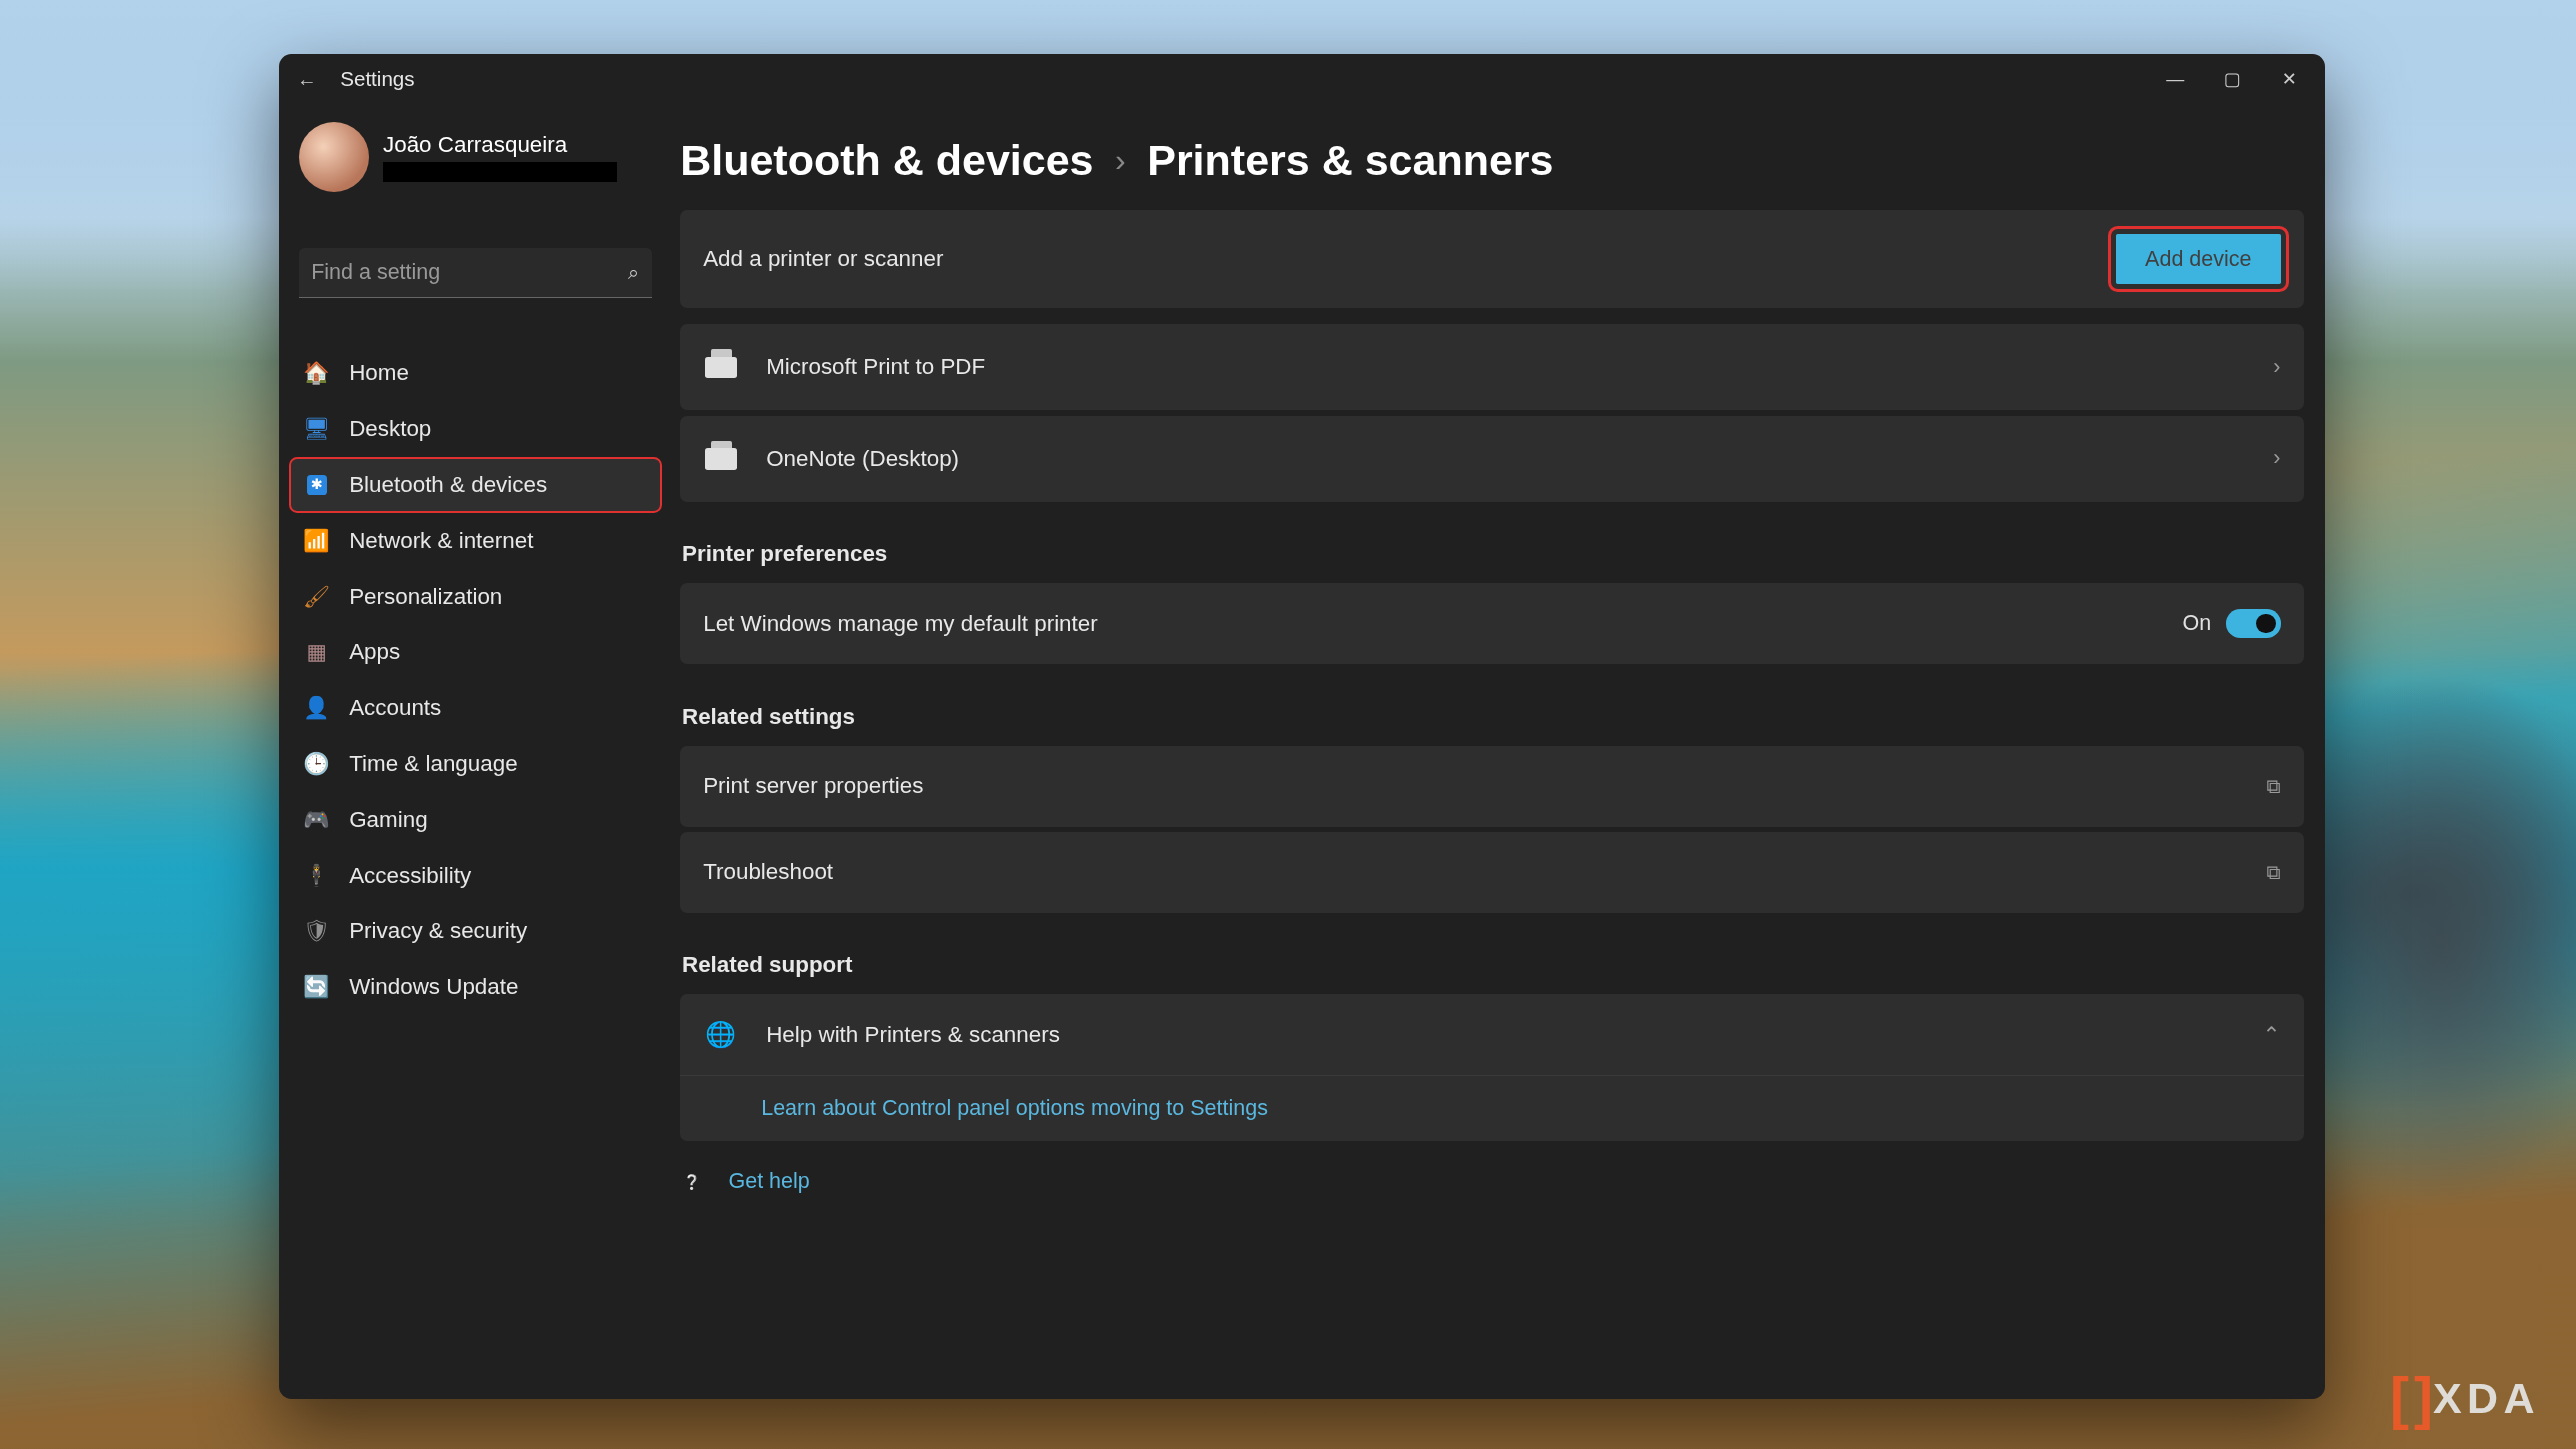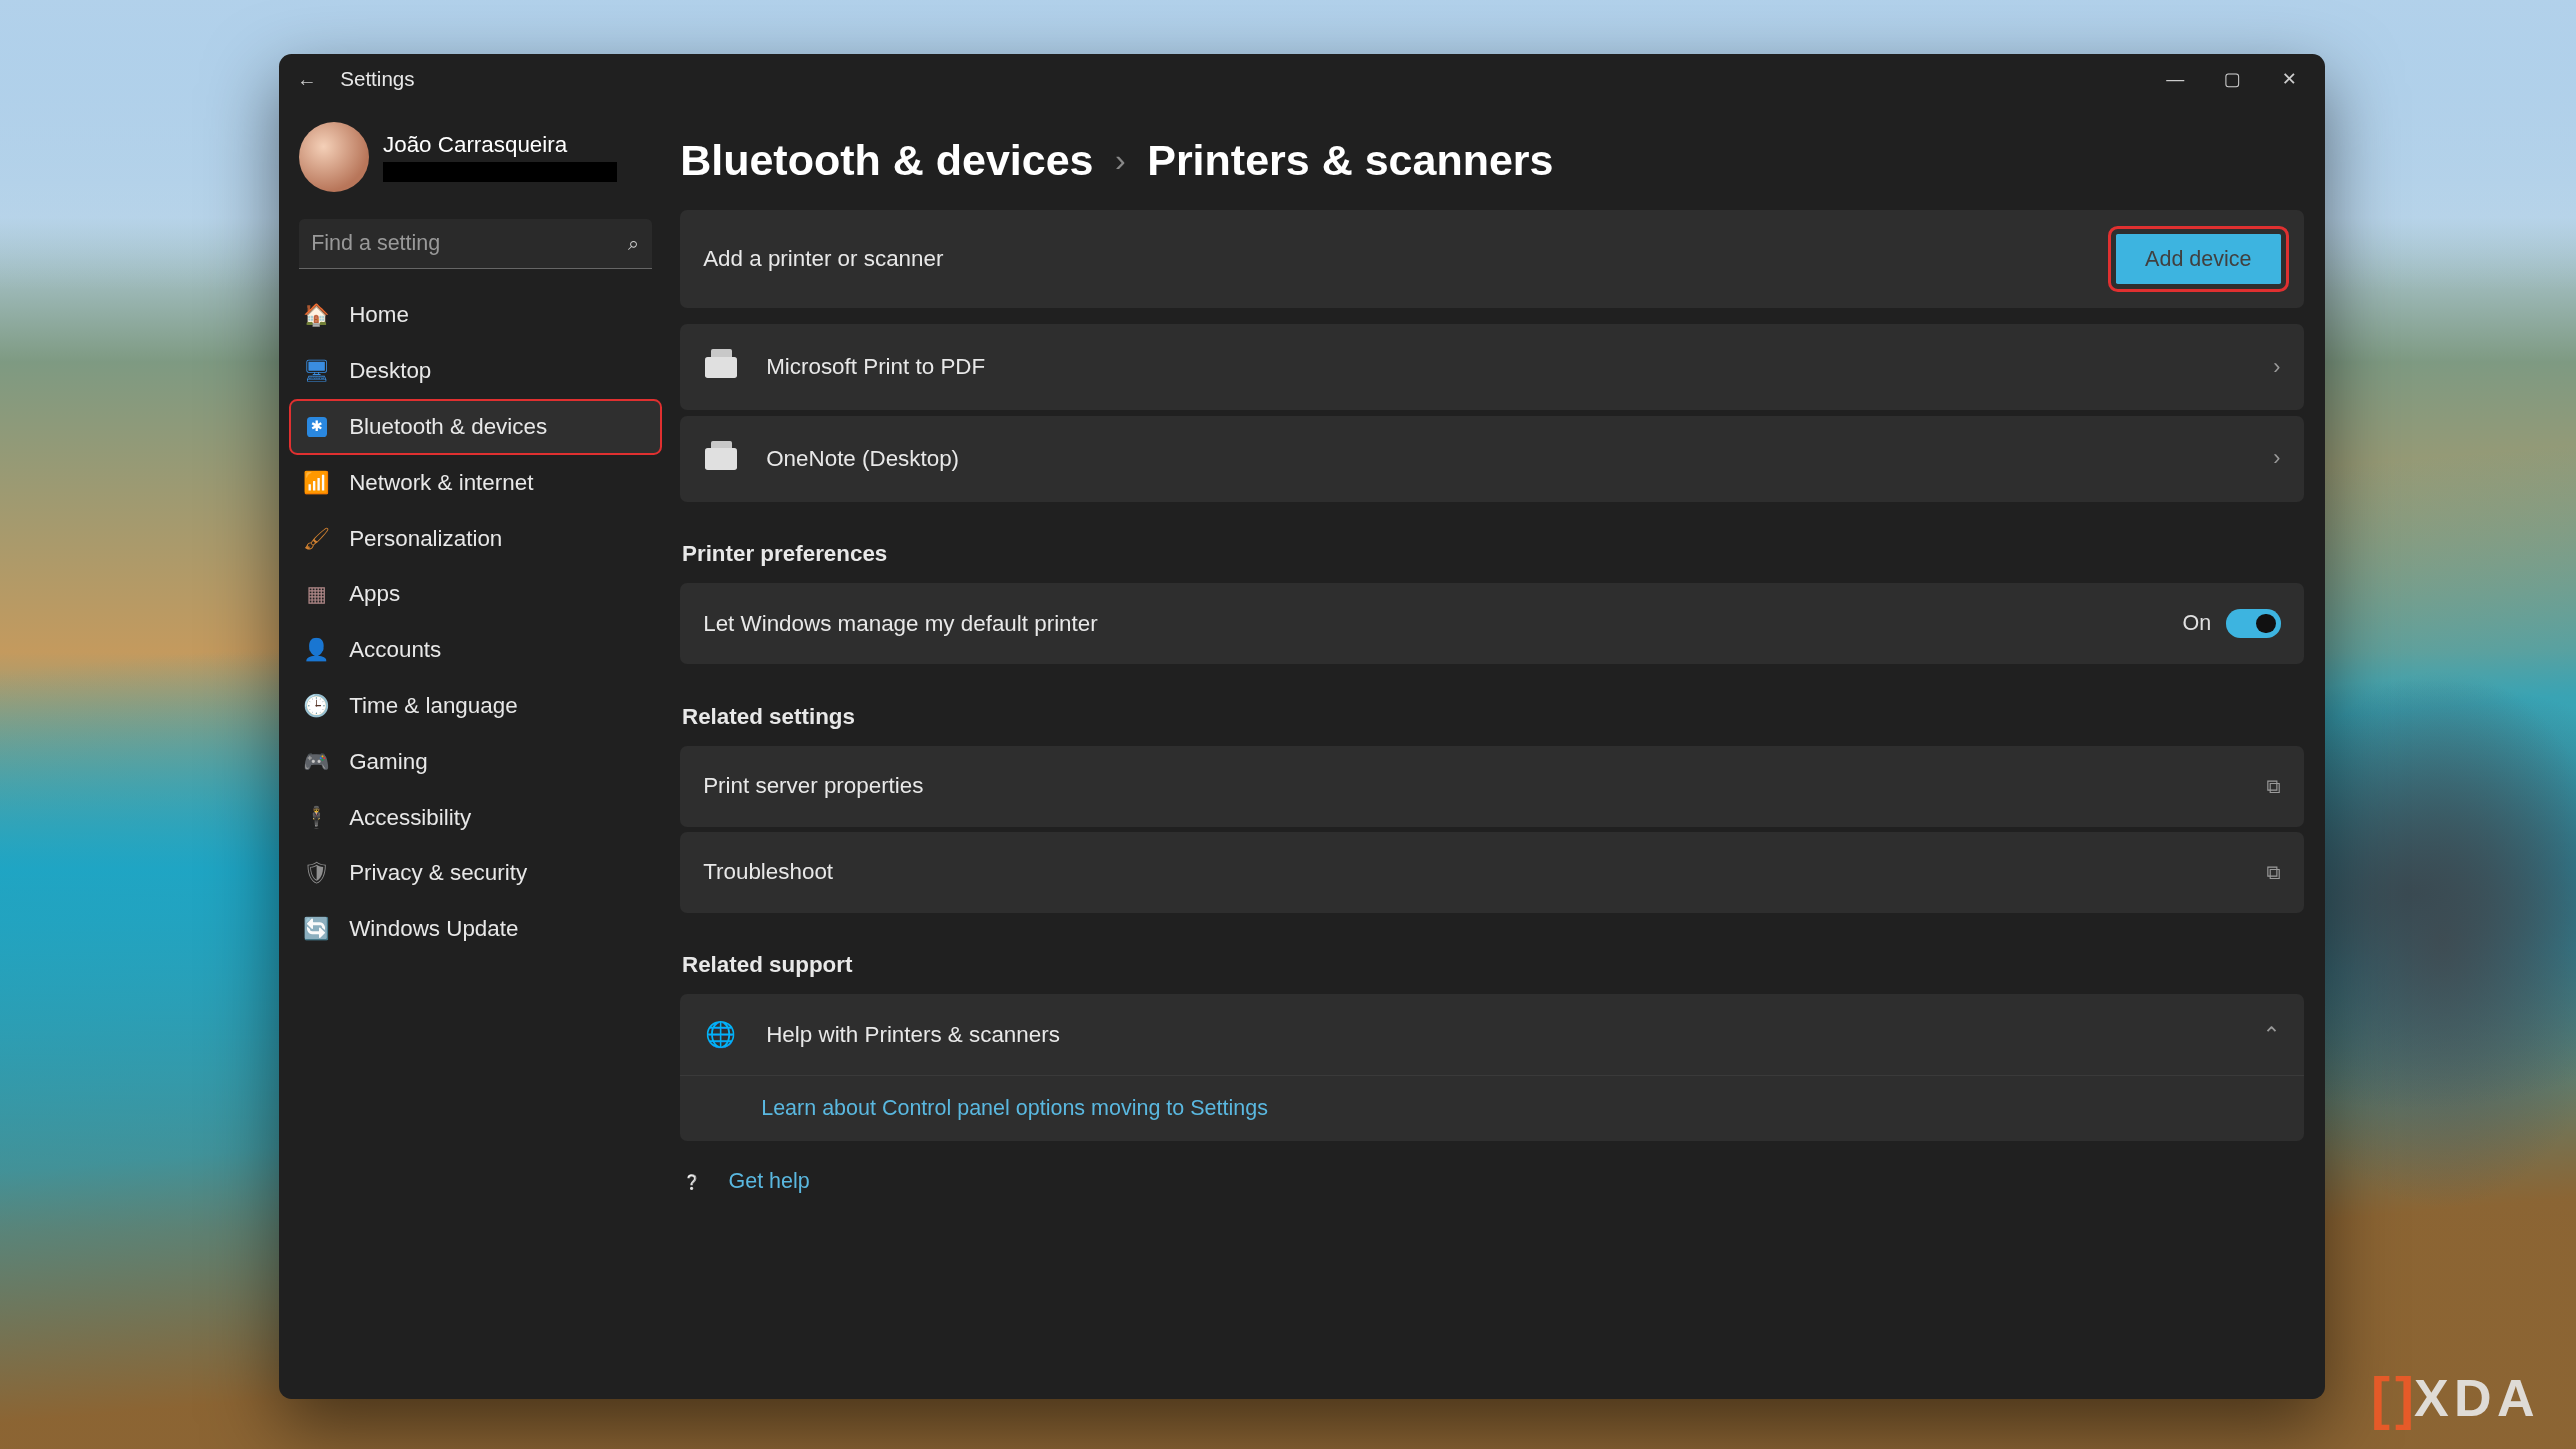--- a/index.html
+++ b/index.html
@@ -24,21 +24,21 @@
   box-shadow: 0 27px 72px rgba(0,0,0,0.5);
   display: flex; flex-direction: column;
   color: #fff; overflow: hidden;
 }
 .titlebar { display: flex; align-items: center; height: 50px; padding: 0 7.2px 0 18px; }
 .tb-back { width: 36px; color: #ccc; font-size: 19.7px; cursor: pointer; }
 .tb-title { font-size: 20.6px; color: #e8e8e8; margin-left: 7.2px; }
 .tb-spacer { flex: 1; }
 .tb-btn { width: 57px; height: 32px; display:flex; align-items:center; justify-content:center; color:#ccc; font-size:18px; cursor:pointer; }
 .body { flex: 1; display: flex; overflow: hidden; }
-.sidebar { width: 394px; padding: 12.5px 12.5px 12.5px 10.7px; display: flex; flex-direction: column; }
+.sidebar { width: 394px; padding: 12.5px 12.5px 12.5px 10.7px; display: flex; flex-direction: column; gap: 29px; }
 .profile { display: flex; align-items: center; gap: 14.3px; padding: 5.4px 9px 12.5px 9px; }
 .avatar { width: 70px; height: 70px; border-radius: 50%; background: radial-gradient(circle at 35% 35%, #f4d0b8, #b8765a 70%); }
 .profile-text { display:flex; flex-direction:column; gap:3.6px; }
 .profile-name { font-size: 22.4px; color: #fff; }
 .profile-email { width: 234px; height: 19.7px; background: #000; }
 .searchbox { margin: 14.3px 9px 19.7px 9px; background: #2a2a2a; border-bottom: 1.8px solid #666; border-radius: 5.4px 5.4px 0 0; display:flex; align-items:center; padding: 0 12.5px; height: 50px; }
 .searchbox input { flex:1; background:none; border:none; color:#ccc; font-size:21.5px; outline:none; }
 .searchbox input::placeholder { color: #999; }
 .search-icon { color:#ccc; font-size:19.7px; }
 .nav { display:flex; flex-direction:column; gap: 1.8px; }
@@ -74,21 +74,21 @@
 .toggle.on .toggle-knob { right:4.5px; background:#111; }
 .toggle.off .toggle-knob { left:4.5px; background:#ccc; }
 .ext-icon { color:#9a9a9a; font-size:19.7px; }
 .link-text { color:#5ab8e0; font-size:21.5px; cursor:pointer; }
 .help-row { padding: 19.7px 23px; }
 .bottom-links { display:flex; flex-direction:column; gap: 12.5px; padding: 23px 0 7.2px 3.6px; }
 .bl { display:flex; align-items:center; gap:19.7px; }
 .bl-icon { width:25px; color:#ccc; }
 .watermark { position:absolute; right: 36px; bottom: 18px; display:flex; align-items:center; gap:5.4px; opacity:0.9; }
 .wm-bracket { font-size: 57px; font-weight:700; color:#f05a28; letter-spacing:-5.4px; }
-.wm-text { font-size: 52px; font-weight:600; letter-spacing:5.4px; color:#e8e8e8; }
+.wm-text { font-size: 43px; font-weight:600; letter-spacing:5.4px; color:#e8e8e8; }
 </style>
 </head>
 <body>
 <div class="wallpaper-overlay"></div>
 
 <div class="window">
   <div class="titlebar">
     <div class="tb-back">←</div>
     <div class="tb-title">Settings</div>
     <div class="tb-spacer"></div>

